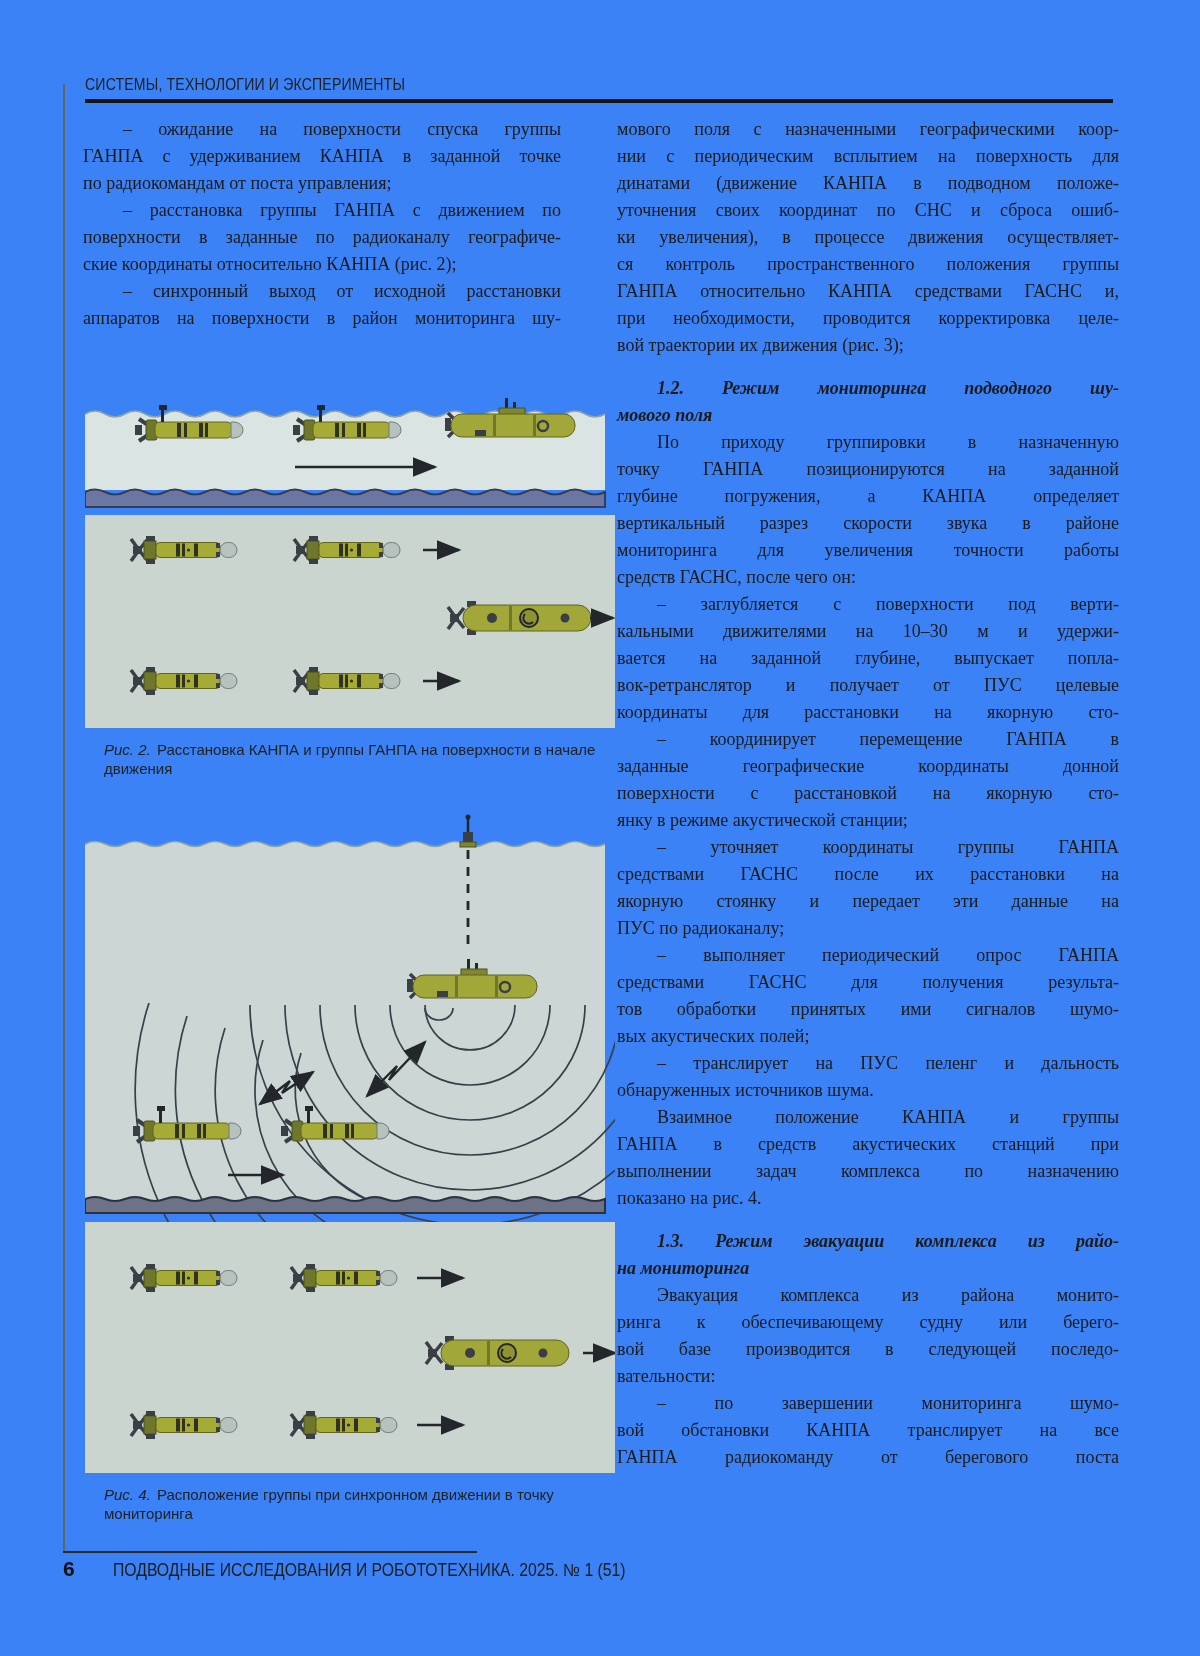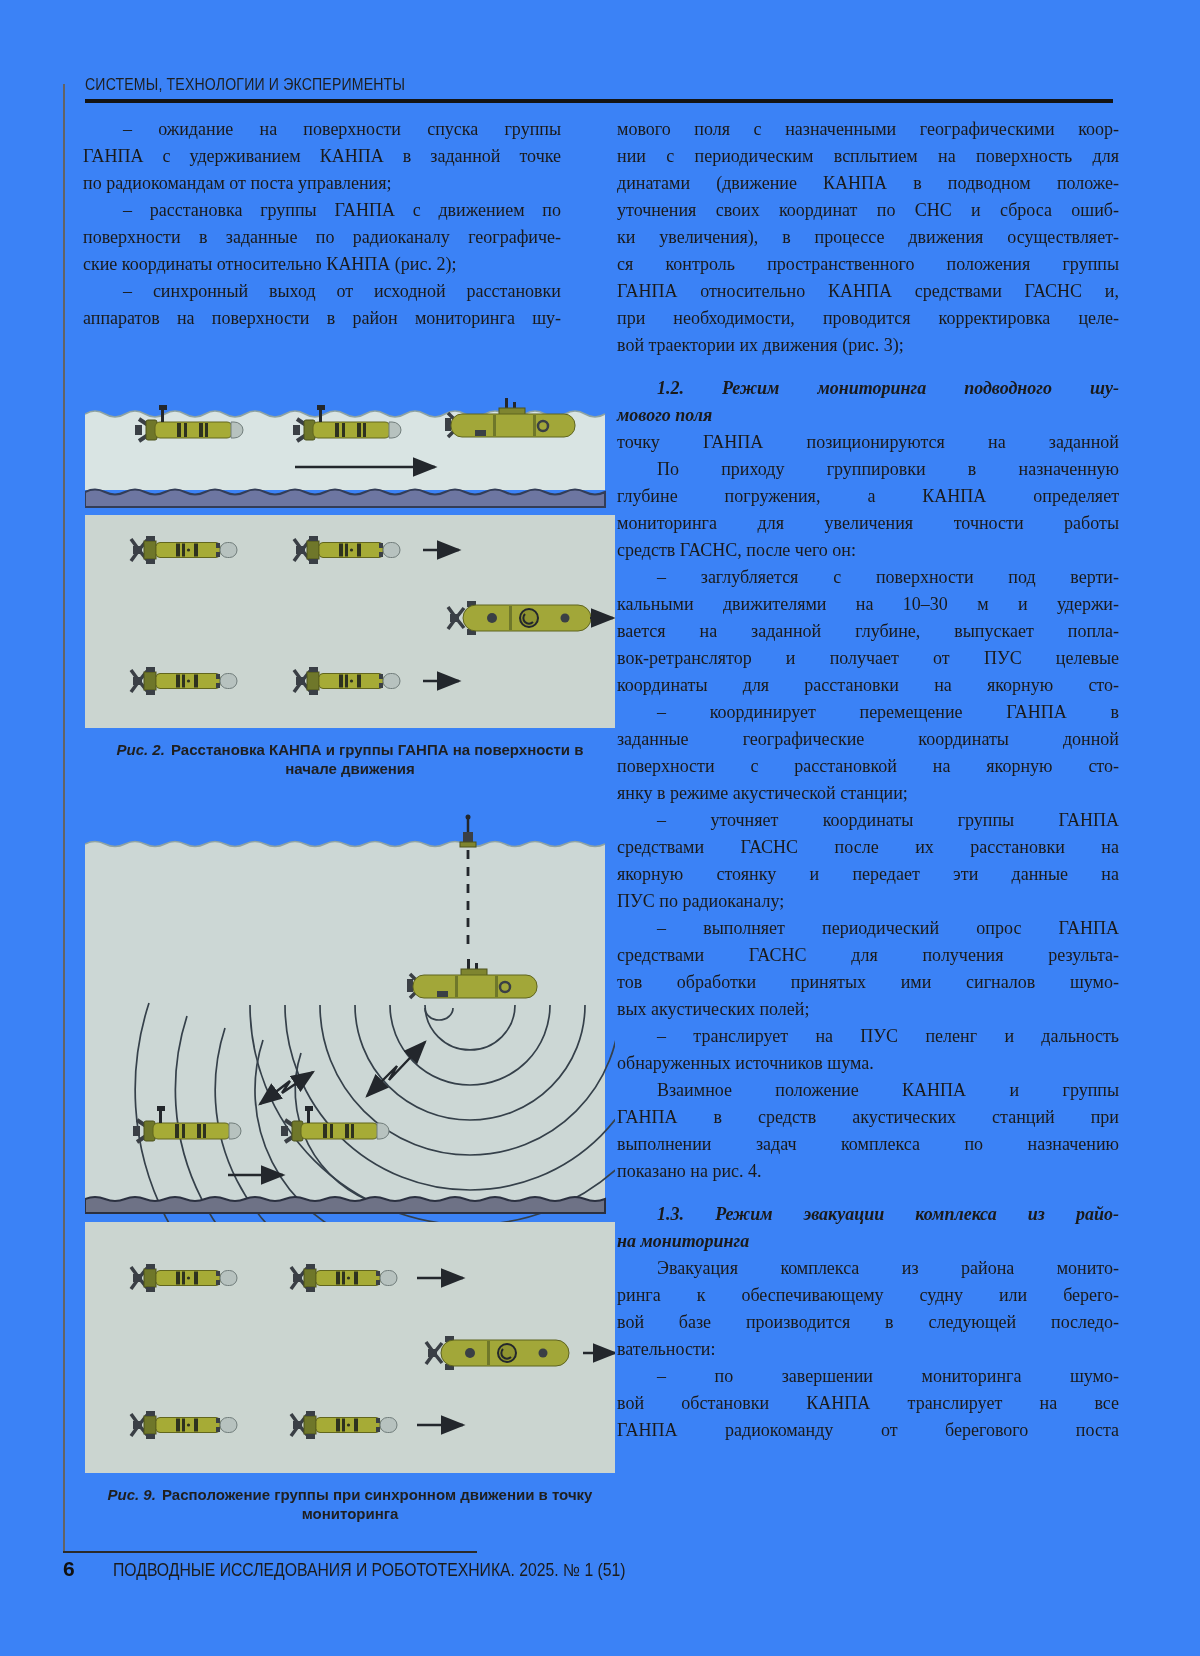--- a/index.html
+++ b/index.html
@@ -15,21 +15,21 @@
   .col.right{left:617px;width:502px;}
   .line{height:27px;line-height:27px;text-align:justify;text-align-last:justify;
         white-space:nowrap;overflow:visible;}
   .line.last{text-align-last:left;}
   .line.ind{text-indent:40px;}
   .block.heading .line{font-weight:bold;font-style:italic;}
   figure{position:absolute;left:85px;margin:0;width:530px;}
   #fig2{top:380px;} #fig3{top:790px;}
   figure svg{display:block;}
   .cap{font-family:"Liberation Sans",sans-serif;font-size:15px;line-height:19px;color:#1f1f1f;
-       text-align:center;max-width:492px;margin:12px auto 0;font-weight:bold;}
+       max-width:492px;margin:12px auto 0;}
   .cap i{margin-right:2px;}
   .footer-rule{position:absolute;left:63px;top:1551px;width:414px;height:2px;background:#2a2a2a;}
   .pageno{position:absolute;left:63px;top:1557px;font-family:"Liberation Sans",sans-serif;
        font-weight:bold;font-size:21px;color:#111;}
   .journal{position:absolute;left:113px;top:1560px;font-family:"Liberation Sans",sans-serif;
        font-size:17.5px;color:#1b1b1b;transform:scaleX(0.9);transform-origin:left center;
        white-space:nowrap;}
 </style>
 </head>
 <body>
@@ -125,23 +125,24 @@
         <div class="line">ся контроль пространственного положения группы</div>
         <div class="line">ГАНПА относительно КАНПА средствами ГАСНС и,</div>
         <div class="line">при необходимости, проводится корректировка целе-</div>
         <div class="line last">вой траектории их движения (рис. 3);</div>
       </div>
       <div class="block heading" style="margin-top: 16px;">
         <div class="line ind">1.2. Режим мониторинга подводного шу-</div>
         <div class="line last">мового поля</div>
       </div>
       <div class="block para">
+        <div class="line ind">По приходу группировки в назначенную</div>
         <div class="line">точку ГАНПА позиционируются на заданной</div>
-        <div class="line ind">По приходу группировки в назначенную</div>
         <div class="line">глубине погружения, а КАНПА определяет</div>
+        <div class="line">вертикальный разрез скорости звука в районе</div>
         <div class="line">мониторинга для увеличения точности работы</div>
         <div class="line last">средств ГАСНС, после чего он:</div>
       </div>
       <div class="block para">
         <div class="line ind">– заглубляется с поверхности под верти-</div>
         <div class="line">кальными движителями на 10–30 м и удержи-</div>
         <div class="line">вается на заданной глубине, выпускает попла-</div>
         <div class="line">вок-ретранслятор и получает от ПУС целевые</div>
         <div class="line">координаты для расстановки на якорную сто-</div>
       </div>
@@ -251,21 +252,21 @@
       <rect x="0" y="432" width="530" height="251" fill="#cbd5d0"></rect>
       <use href="#ganpa-plan" x="45" y="473"></use>
       <use href="#ganpa-plan" x="205" y="473"></use>
       <line x1="332" y1="488" x2="378" y2="488" stroke="#23272c" stroke-width="2.5" marker-end="url(#ah)"></line>
       <use href="#kanpa-plan" x="340" y="546"></use>
       <line x1="498" y1="563" x2="530" y2="563" stroke="#23272c" stroke-width="2.5" marker-end="url(#ah)"></line>
       <use href="#ganpa-plan" x="45" y="620"></use>
       <use href="#ganpa-plan" x="205" y="620"></use>
       <line x1="332" y1="635" x2="378" y2="635" stroke="#23272c" stroke-width="2.5" marker-end="url(#ah)"></line>
     </svg>
-    <figcaption class="cap"><i>Рис. 9.</i>
+    <figcaption class="cap"><i>Рис. 4.</i>
       <span>Расположение группы при синхронном движении в точку мониторинга</span>
     </figcaption>
   </figure>
 
   <div class="footer-rule"></div>
   <div class="pageno">6</div>
   <div class="journal">ПОДВОДНЫЕ ИССЛЕДОВАНИЯ И РОБОТОТЕХНИКА. 2025. № 1 (51)</div>
 </div>
 
 </body></html>

